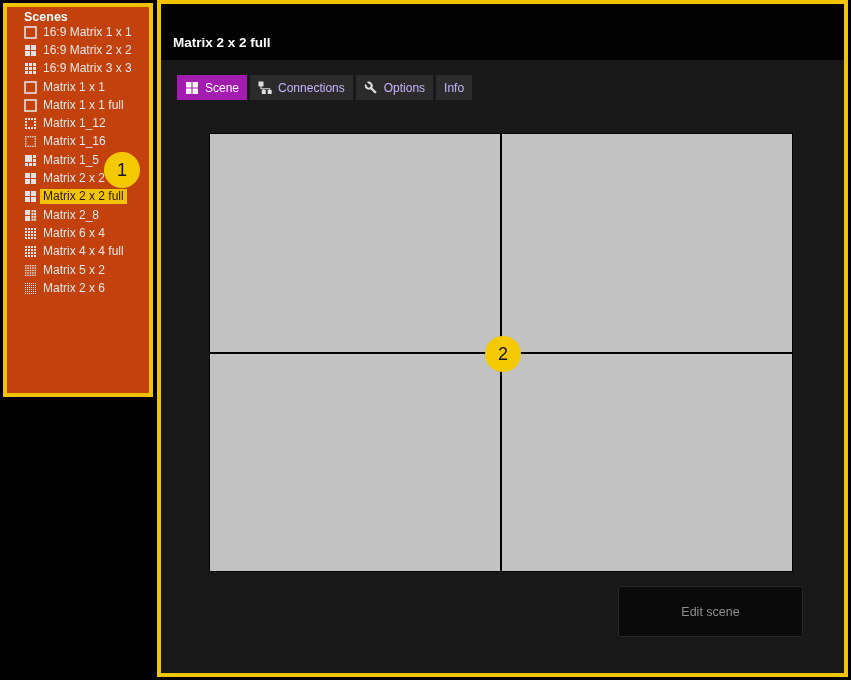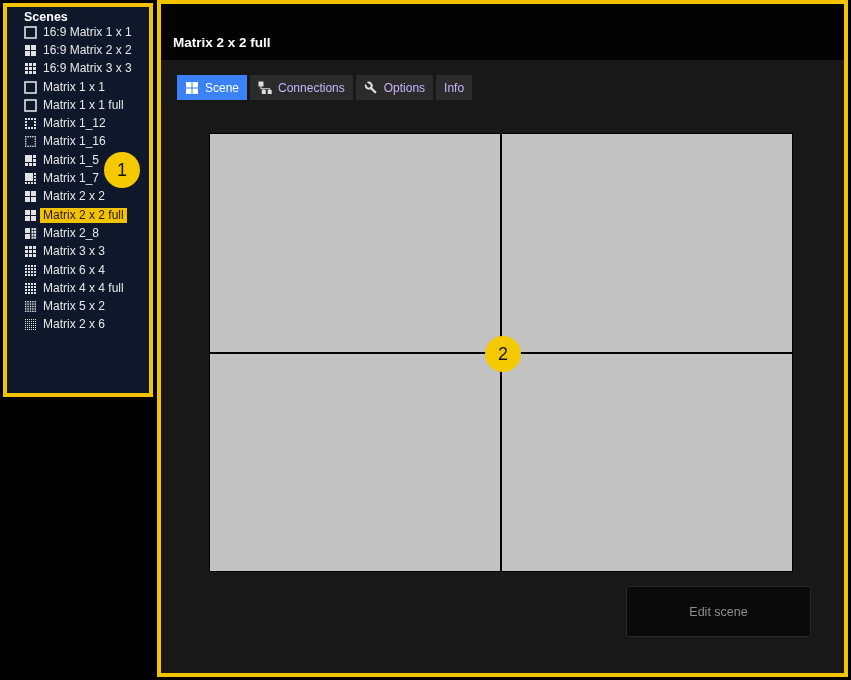--- a/index.html
+++ b/index.html
@@ -3,21 +3,21 @@
 <meta charset="utf-8">
 <style>
   html,body{margin:0;padding:0;background:#000;}
   .canvas{
     position:relative;width:851px;height:680px;background:#000;overflow:hidden;
     font-family:"Liberation Sans",sans-serif;-webkit-font-smoothing:antialiased;
   }
   
   .sidebar{
     position:absolute;left:3px;top:3px;width:150px;height:394px;
-    box-sizing:border-box;border:4px solid #F2C300;background:#0f172a;
+    box-sizing:border-box;border:4px solid #F2C300;background:#c2410c;
   }
   .sidebar-title{
     position:absolute;left:17px;top:3px;color:#fff;font-size:12.5px;font-weight:bold;
   }
   .scene-list{position:absolute;left:0;top:16px;right:0;}
   .scene-item{
     height:18.3px;display:flex;align-items:center;padding-left:17px;cursor:default;
   }
   .scene-icon{width:13px;height:13px;flex:0 0 13px;display:block;}
   .scene-icon svg{display:block;}
@@ -38,35 +38,35 @@
   .main-title{
     position:absolute;left:12px;top:31px;color:#fff;font-size:13.5px;font-weight:bold;
   }
   .tabbar{
     position:absolute;left:16px;top:71px;height:25px;display:flex;gap:3px;
   }
   .tab{
     display:flex;align-items:center;gap:6px;padding:0 8px;height:25px;
     background:#2B2B2B;color:#c4b5fd;font-size:12px;cursor:default;white-space:nowrap;
   }
-  .tab.active{background:#3b82f6;color:#FFF;}
+  .tab.active{background:#a21caf;color:#FFF;}
   .tab-icon{width:14px;height:14px;display:block;}
   .tab-icon svg{display:block;}
   
   .preview{
     position:absolute;left:48px;top:129px;width:584px;height:439px;
     background:#000;box-sizing:border-box;padding:1px;
     display:grid;grid-template-columns:1fr 1fr;grid-template-rows:1fr 1fr;gap:2px;
   }
   .preview-cell{background:#C2C2C2;}
   
   .edit-btn{
     position:absolute;left:457px;top:582px;width:185px;height:51px;
     background:#0A0A0A;border:1px solid #282828;border-radius:2px;
-    color:#8F8F8F;font-size:12.5px;font-family:"Liberation Sans",sans-serif;cursor:pointer;margin-left:8px;
+    color:#8F8F8F;font-size:12.5px;font-family:"Liberation Sans",sans-serif;cursor:pointer;
   }
   
   .badge{
     position:absolute;width:36px;height:36px;border-radius:50%;
     background:#F5C900;color:#161616;display:flex;align-items:center;justify-content:center;
     font-size:18px;z-index:20;
   }
   .badge1{left:104px;top:152px;}
   .badge2{left:485px;top:336px;}
 </style>
@@ -180,35 +180,20 @@
               <rect x="1.00" y="9.00" width="3.00" height="3.00" fill="#E2E2E2"></rect>
               <rect x="5.00" y="9.00" width="3.00" height="3.00" fill="#E2E2E2"></rect>
               <rect x="9.00" y="9.00" width="3.00" height="3.00" fill="#E2E2E2"></rect>
             </svg>
           </span>
           <span class="scene-label">Matrix 1_5</span>
         </div>
         <div class="scene-item">
           <span class="scene-icon">
             <svg width="13" height="13" viewBox="0 0 13 13">
-              <rect x="1" y="1" width="8" height="8" fill="#E2E2E2"></rect>
-              <rect x="10.00" y="1.00" width="2.00" height="2.00" fill="#E2E2E2"></rect>
-              <rect x="10.00" y="4.00" width="2.00" height="2.00" fill="#E2E2E2"></rect>
-              <rect x="10.00" y="7.00" width="2.00" height="2.00" fill="#E2E2E2"></rect>
-              <rect x="1.00" y="10.00" width="2.00" height="2.00" fill="#E2E2E2"></rect>
-              <rect x="4.00" y="10.00" width="2.00" height="2.00" fill="#E2E2E2"></rect>
-              <rect x="7.00" y="10.00" width="2.00" height="2.00" fill="#E2E2E2"></rect>
-              <rect x="10.00" y="10.00" width="2.00" height="2.00" fill="#E2E2E2"></rect>
-            </svg>
-          </span>
-          <span class="scene-label">Matrix 1_7</span>
-        </div>
-        <div class="scene-item">
-          <span class="scene-icon">
-            <svg width="13" height="13" viewBox="0 0 13 13">
               <rect x="1.00" y="1.00" width="5.00" height="5.00" fill="#E2E2E2"></rect>
               <rect x="7.00" y="1.00" width="5.00" height="5.00" fill="#E2E2E2"></rect>
               <rect x="1.00" y="7.00" width="5.00" height="5.00" fill="#E2E2E2"></rect>
               <rect x="7.00" y="7.00" width="5.00" height="5.00" fill="#E2E2E2"></rect>
             </svg>
           </span>
           <span class="scene-label">Matrix 2 x 2</span>
         </div>
         <div class="scene-item selected">
           <span class="scene-icon">
@@ -230,36 +215,20 @@
               <rect x="10.1" y="1" width="2" height="2.2" fill="#E2E2E2"></rect>
               <rect x="7.5" y="3.85" width="2" height="2.2" fill="#E2E2E2"></rect>
               <rect x="10.1" y="3.85" width="2" height="2.2" fill="#E2E2E2"></rect>
               <rect x="7.5" y="6.7" width="2" height="2.2" fill="#E2E2E2"></rect>
               <rect x="10.1" y="6.7" width="2" height="2.2" fill="#E2E2E2"></rect>
               <rect x="7.5" y="9.55" width="2" height="2.2" fill="#E2E2E2"></rect>
               <rect x="10.1" y="9.55" width="2" height="2.2" fill="#E2E2E2"></rect>
             </svg>
           </span>
           <span class="scene-label">Matrix 2_8</span>
-        </div>
-        <div class="scene-item">
-          <span class="scene-icon">
-            <svg width="13" height="13" viewBox="0 0 13 13">
-              <rect x="1.00" y="1.00" width="3.00" height="3.00" fill="#E2E2E2"></rect>
-              <rect x="5.00" y="1.00" width="3.00" height="3.00" fill="#E2E2E2"></rect>
-              <rect x="9.00" y="1.00" width="3.00" height="3.00" fill="#E2E2E2"></rect>
-              <rect x="1.00" y="5.00" width="3.00" height="3.00" fill="#E2E2E2"></rect>
-              <rect x="5.00" y="5.00" width="3.00" height="3.00" fill="#E2E2E2"></rect>
-              <rect x="9.00" y="5.00" width="3.00" height="3.00" fill="#E2E2E2"></rect>
-              <rect x="1.00" y="9.00" width="3.00" height="3.00" fill="#E2E2E2"></rect>
-              <rect x="5.00" y="9.00" width="3.00" height="3.00" fill="#E2E2E2"></rect>
-              <rect x="9.00" y="9.00" width="3.00" height="3.00" fill="#E2E2E2"></rect>
-            </svg>
-          </span>
-          <span class="scene-label">Matrix 3 x 3</span>
         </div>
         <div class="scene-item">
           <span class="scene-icon">
             <svg width="13" height="13" viewBox="0 0 13 13">
               <rect x="1.00" y="1.00" width="2.00" height="2.00" fill="#E2E2E2"></rect>
               <rect x="4.00" y="1.00" width="2.00" height="2.00" fill="#E2E2E2"></rect>
               <rect x="7.00" y="1.00" width="2.00" height="2.00" fill="#E2E2E2"></rect>
               <rect x="10.00" y="1.00" width="2.00" height="2.00" fill="#E2E2E2"></rect>
               <rect x="1.00" y="4.00" width="2.00" height="2.00" fill="#E2E2E2"></rect>
               <rect x="4.00" y="4.00" width="2.00" height="2.00" fill="#E2E2E2"></rect>

